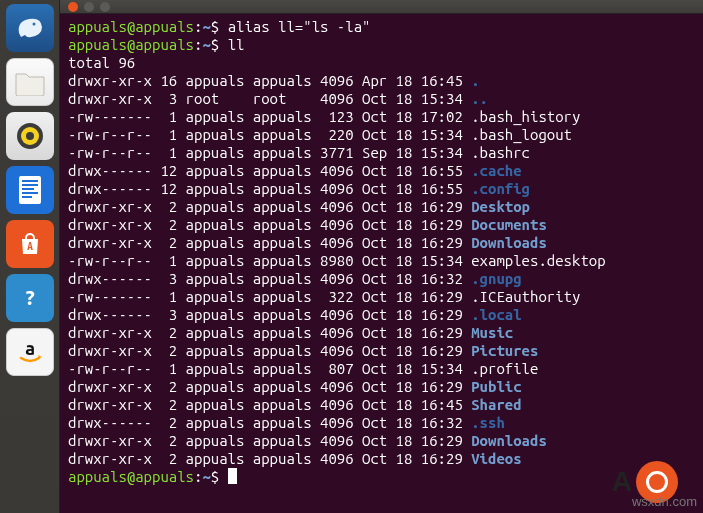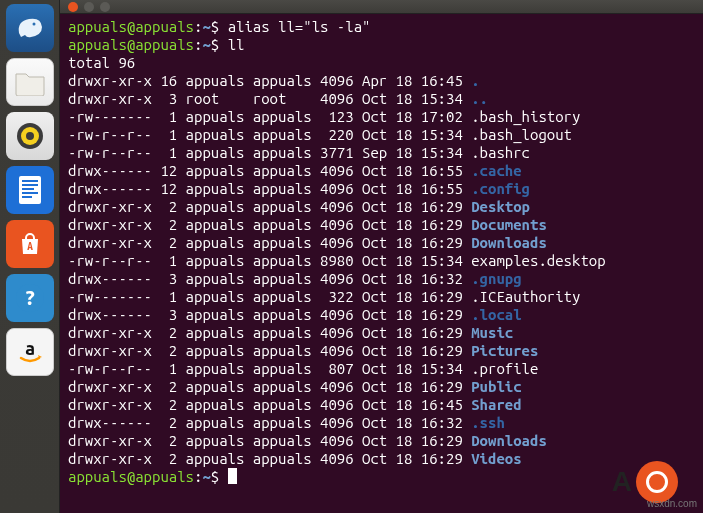--- a/index.html
+++ b/index.html
@@ -49,21 +49,21 @@
   .green  { color:#8ae234; font-weight:normal; }
   .white  { color:#ffffff; }
   .blue   { color:#729fcf; font-weight:bold; }
   .dblue  { color:#3465a4; font-weight:bold; }
   .cursor {
     display:inline-block; width:9px; height:16px; background:#ffffff;
     vertical-align:-2px;
   }
   .watermark {
     position:absolute; right:6px; bottom:4px;
-    font-size:10px; color:#777; font-family:sans-serif;
+    font-size:13px; color:#777; font-family:sans-serif;
   }
   .brand {
     position:absolute; right:25px; bottom:10px;
     display:flex; align-items:center; gap:4px;
   }
   .brand-circle {
     width:42px; height:42px; border-radius:50%;
     background:#e95420; display:flex; align-items:center; justify-content:center;
   }
   .brand-inner {

